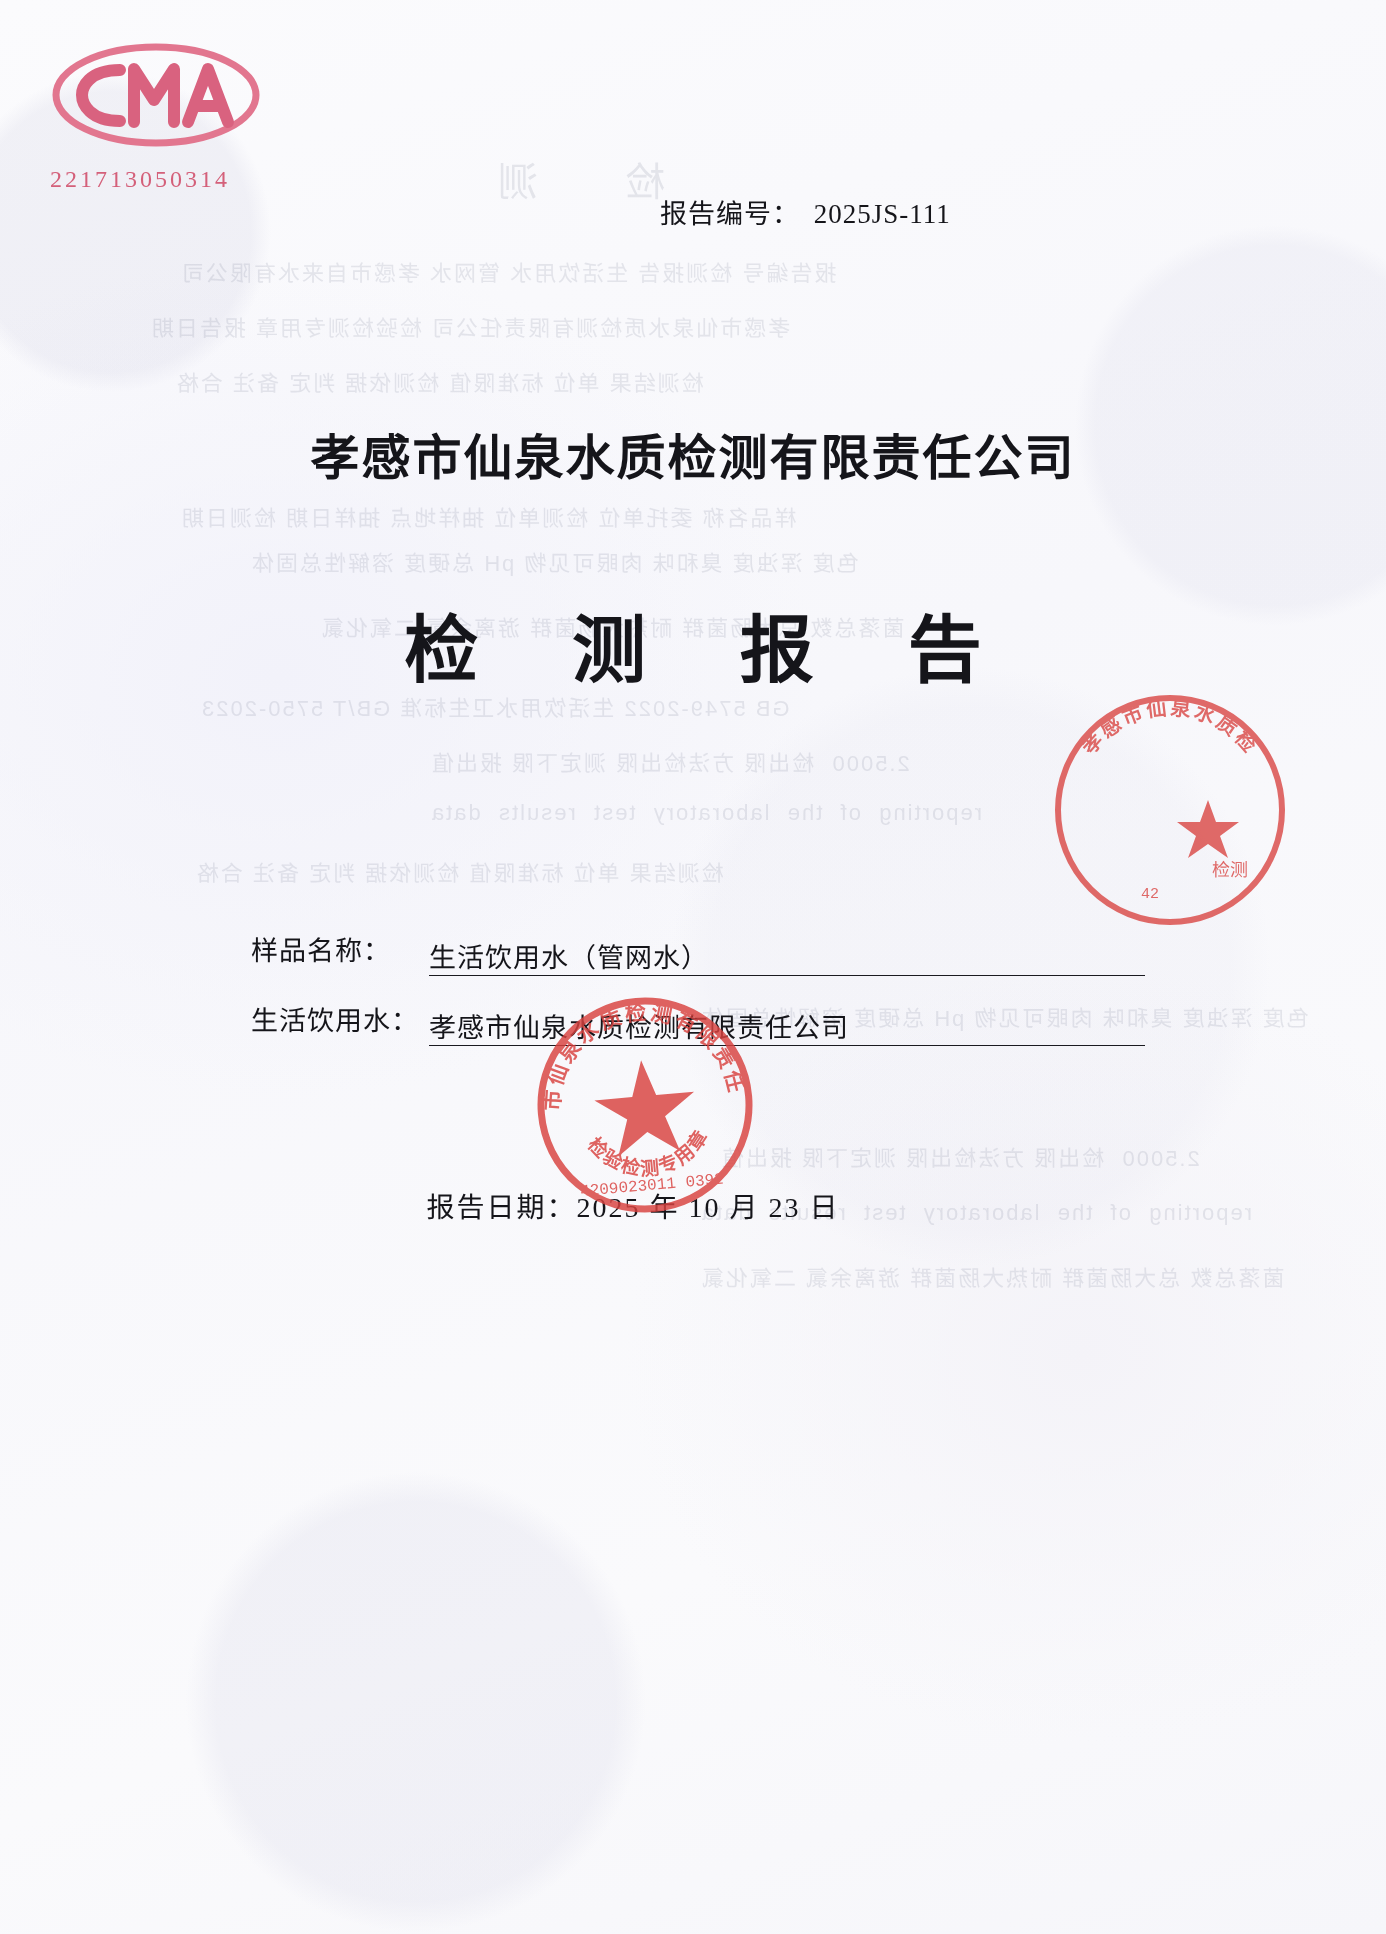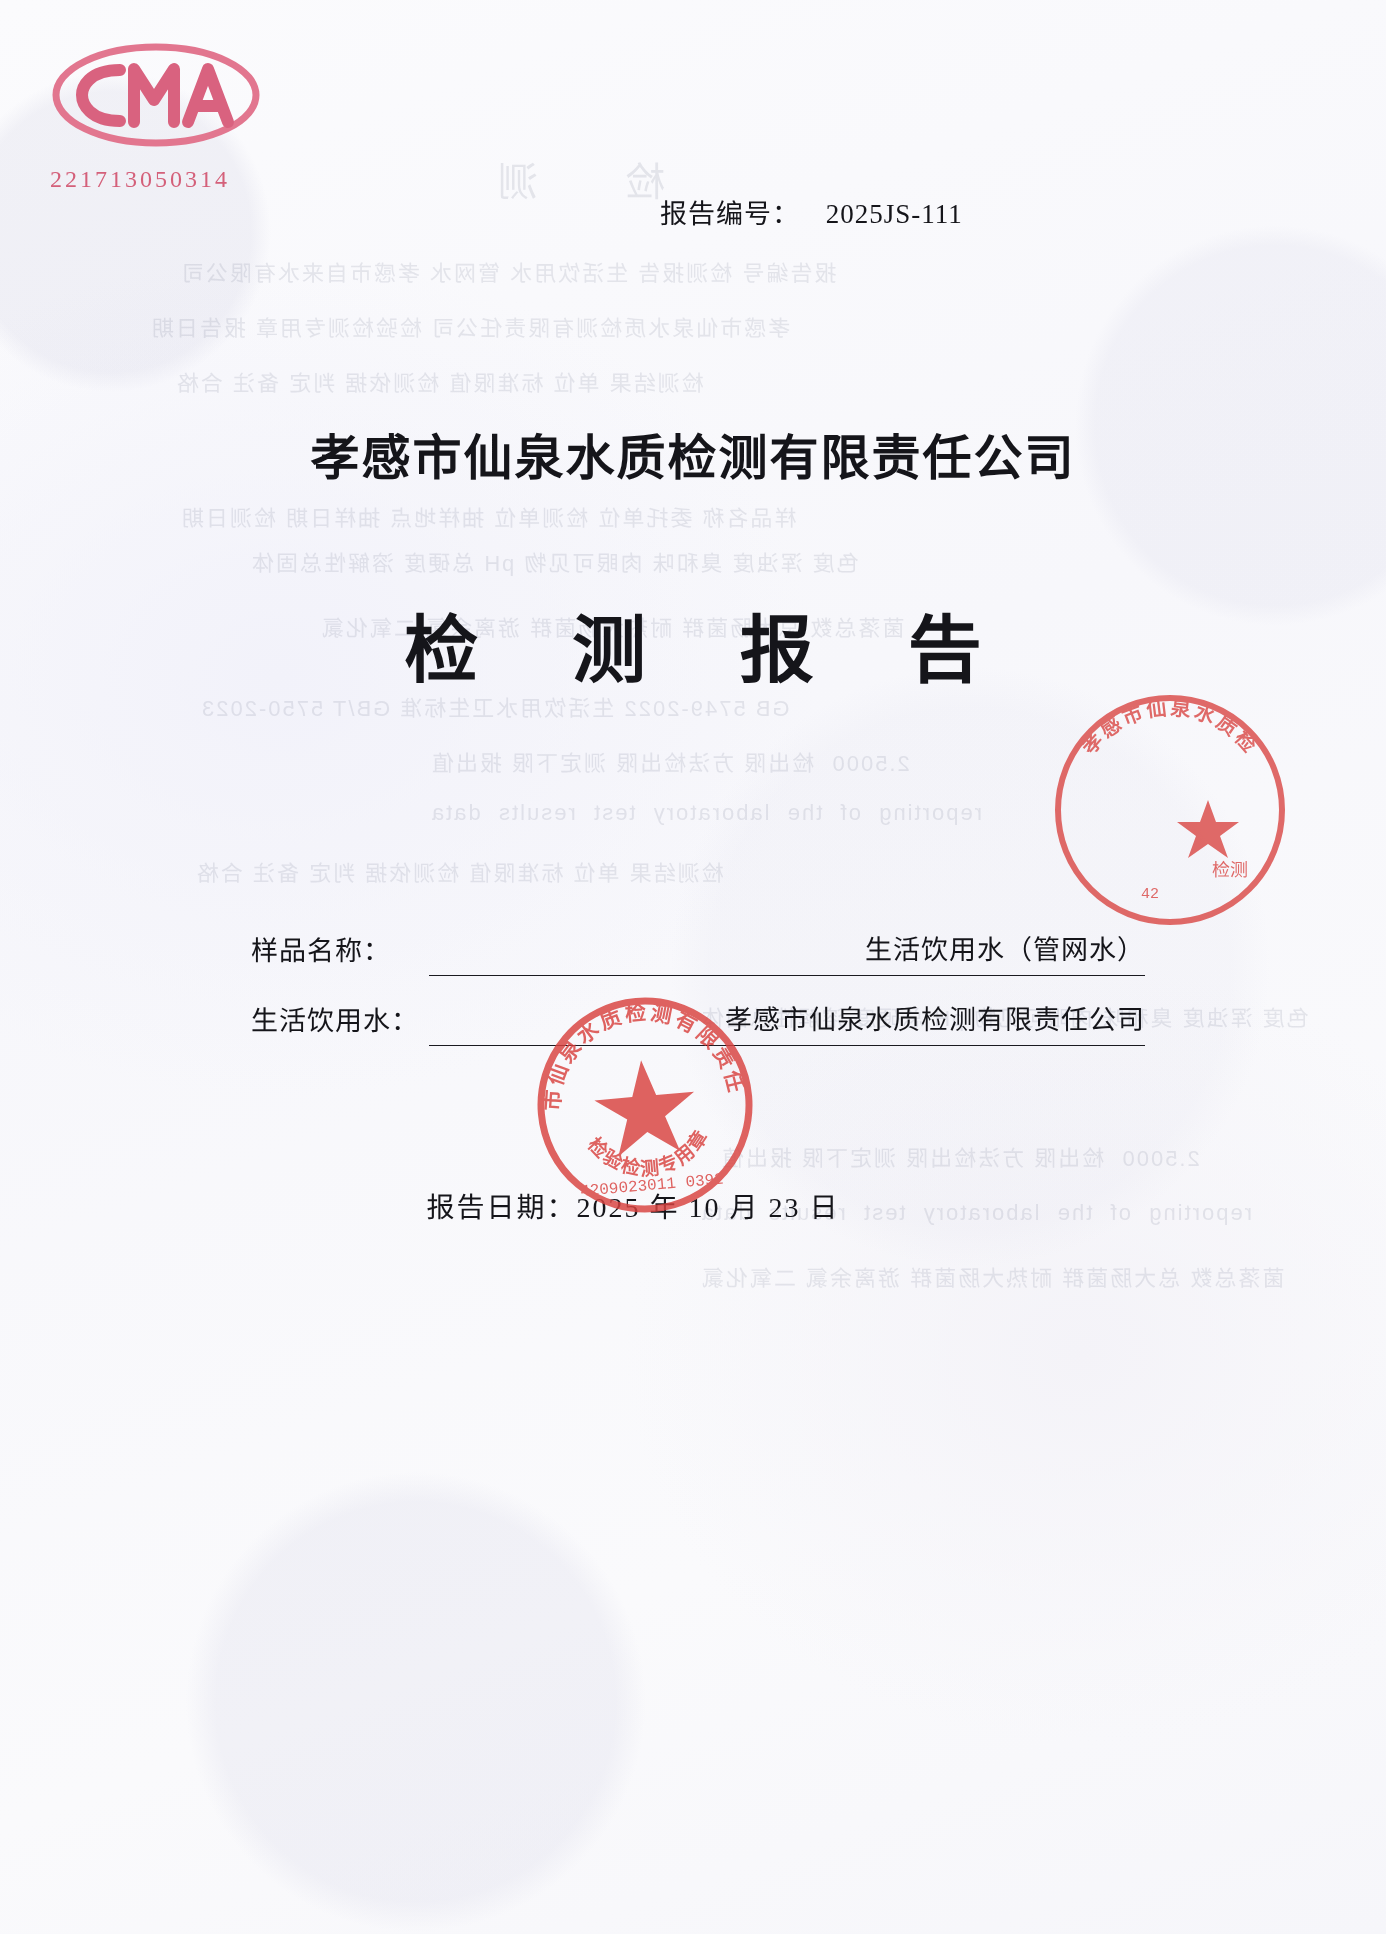--- a/index.html
+++ b/index.html
@@ -68,21 +68,21 @@
   }
 
   
   .report-no {
     position: absolute;
     left: 660px;
     top: 192px;
     font-size: 27px;
     letter-spacing: 1px;
   }
-  .report-no .label { margin-right: 18px; }
+  .report-no .label { margin-right: 6px; }
   .report-no .value { font-family: "Liberation Serif", serif; }
 
   
   .company-name {
     position: absolute;
     top: 418px;
     left: 0;
     width: 100%;
     text-align: center;
     font-family: "DejaVu Sans", "Liberation Sans", sans-serif;
@@ -123,25 +123,24 @@
     flex: 0 0 178px;
     font-family: "DejaVu Sans", "Liberation Sans", sans-serif;
     font-size: 27px;
     letter-spacing: 1px;
     padding-bottom: 8px;
     margin-left: 36px;
   }
   .field-value {
     flex: 1 1 auto;
     border-bottom: 1.6px solid #1a1a20;
-    text-align: right;
+    text-align: left;
     font-family: "DejaVu Sans", "Liberation Sans", sans-serif;
     font-size: 27px;
     letter-spacing: 1px;
-    padding-bottom: 8px;
   }
 
   
   .report-date {
     position: absolute;
     left: 0;
     top: 1185px;
     width: 100%;
     text-align: center;
     font-size: 28px;

